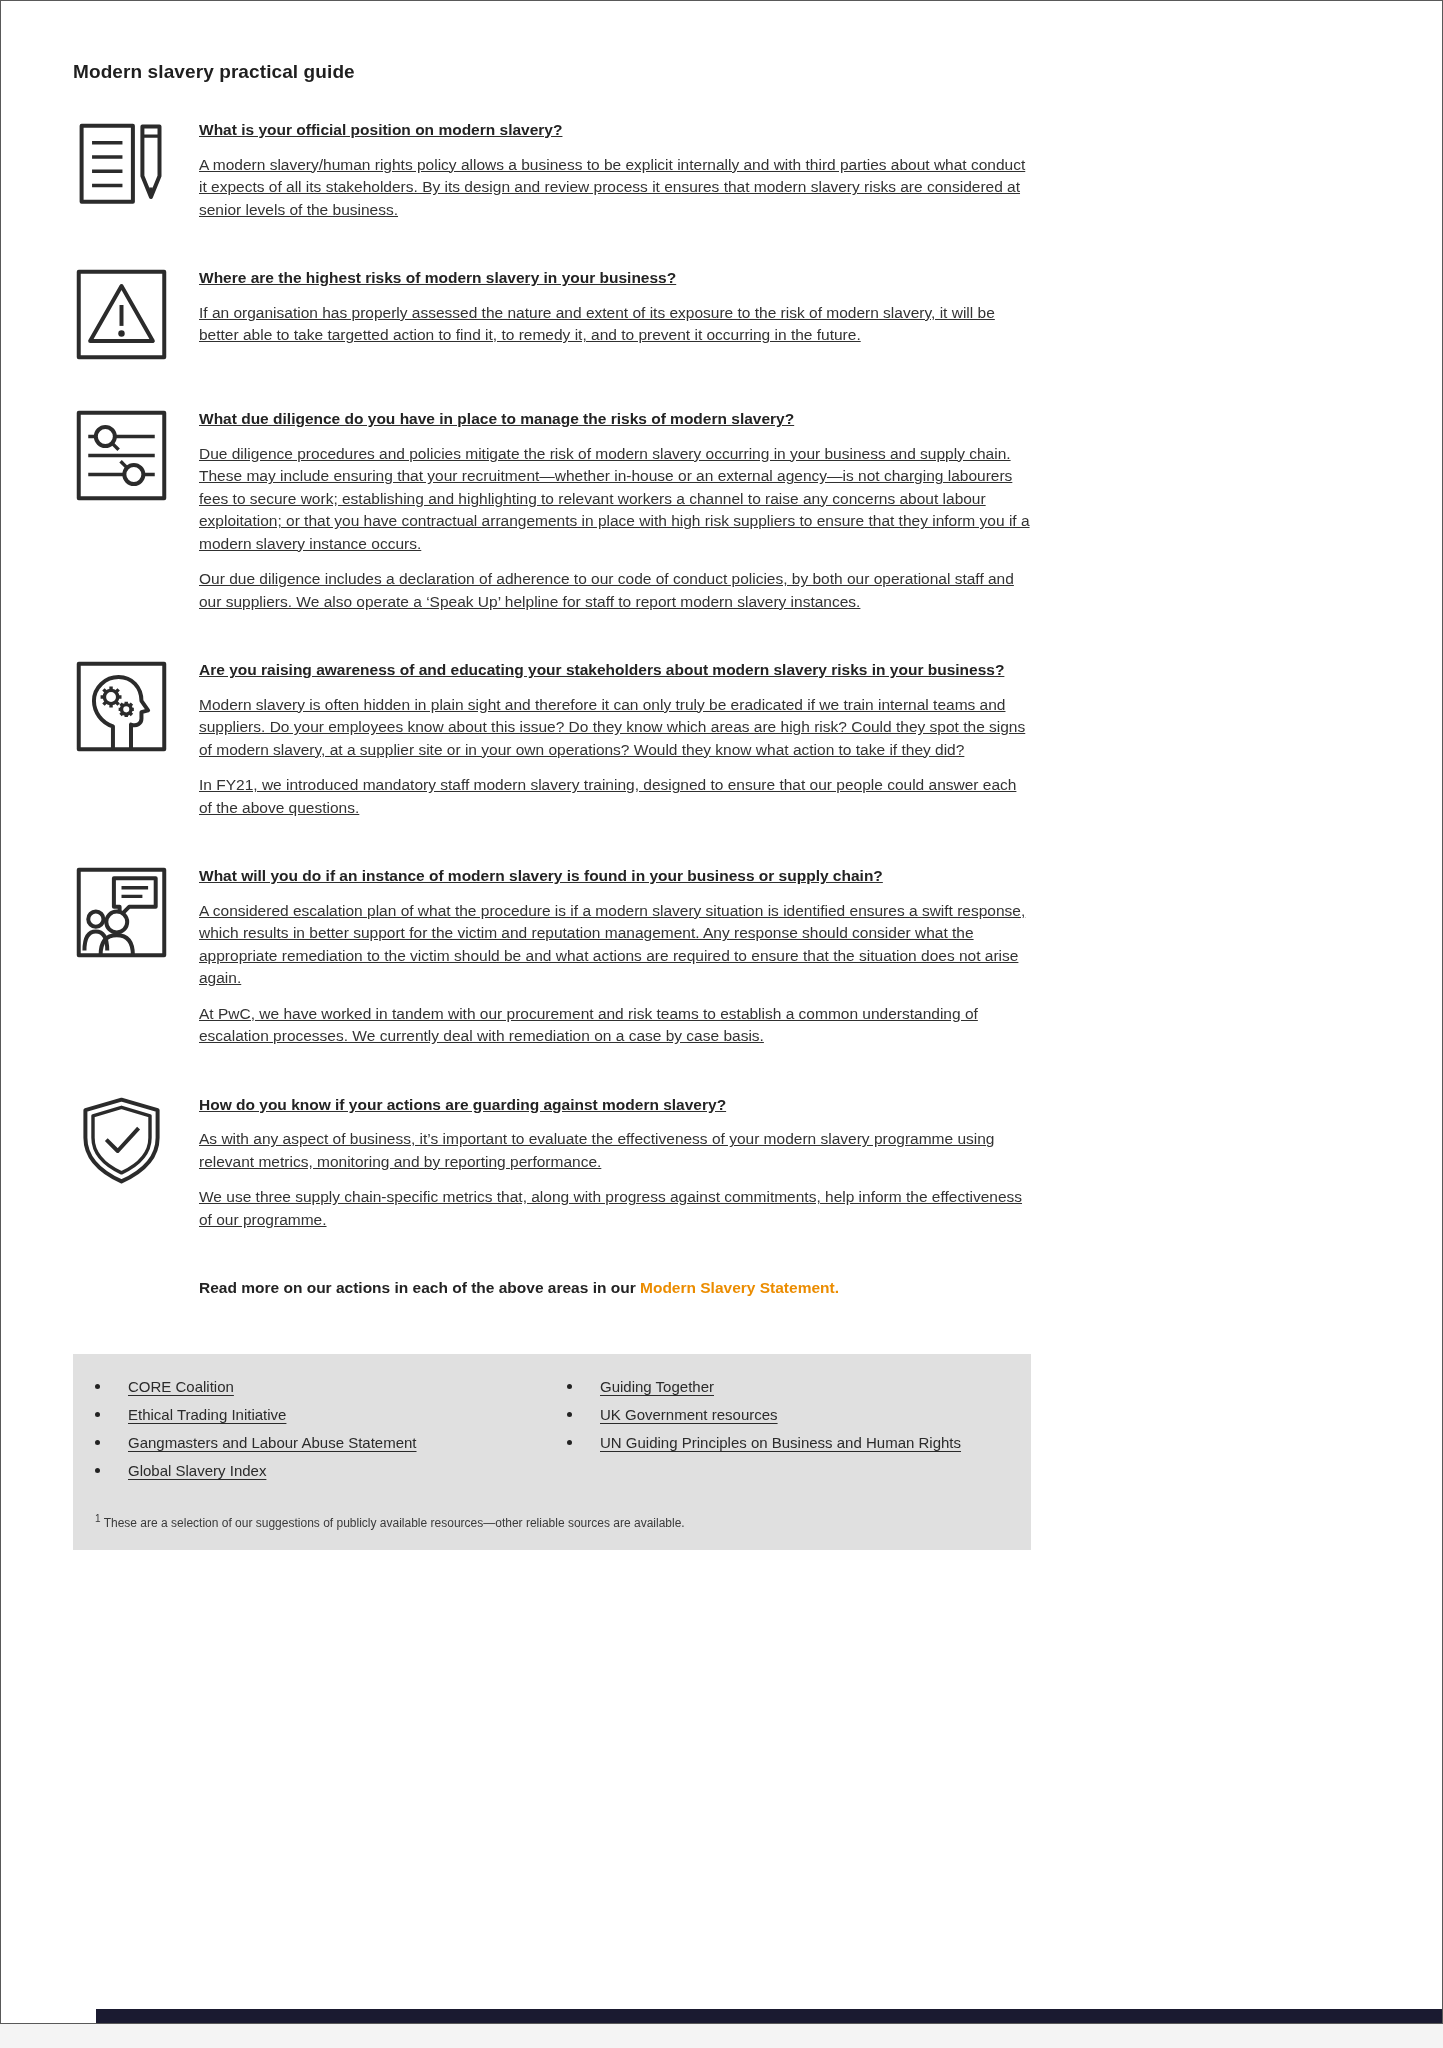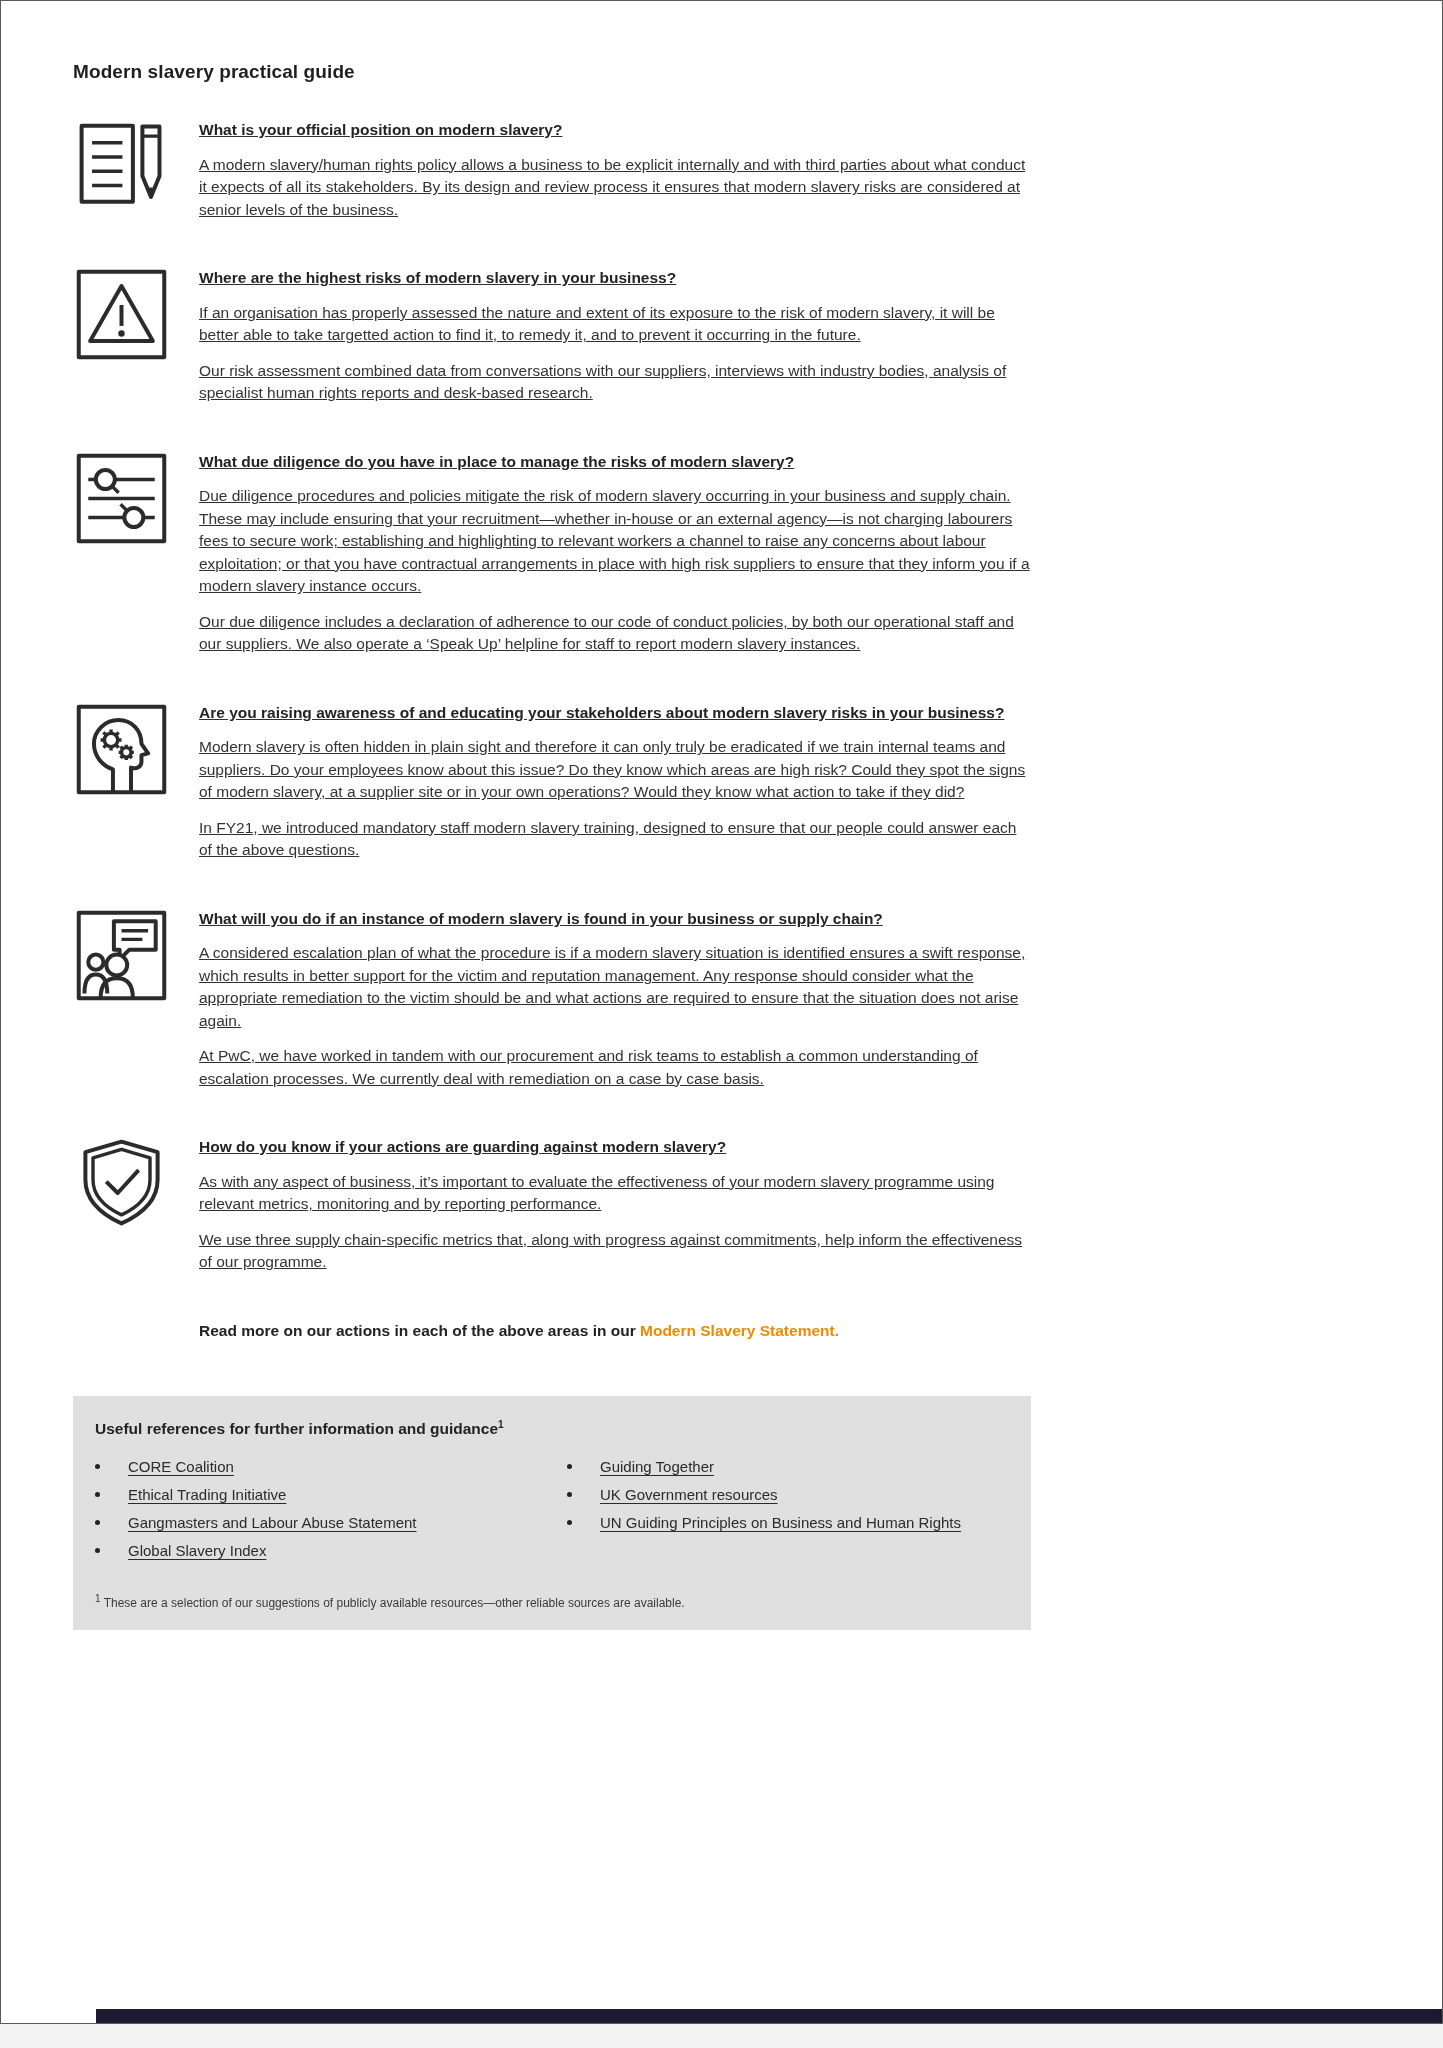--- a/index.html
+++ b/index.html
@@ -93,21 +93,20 @@
       <svg viewBox="0 0 100 100">
         <rect x="5" y="5" width="90" height="90"></rect>
         <path d="M50 20 L83 78 H17 Z"></path>
         <path d="M50 40 V62"></path>
         <circle class="dotfill" cx="50" cy="70" r="3.4"></circle>
       </svg>
     </div>
     <div class="text-col">
       <h2>Where are the highest risks of modern slavery in your business?</h2>
       <p>If an organisation has properly assessed the nature and extent of its exposure to the risk of modern slavery, it will be better able to take targetted action to find it, to remedy it, and to prevent it occurring in the future.</p>
-      <p>Our risk assessment combined data from conversations with our suppliers, interviews with industry bodies, analysis of specialist human rights reports and desk-based research.</p>
     </div>
   </section>
 
   <section class="qa">
     <div class="icon-col">
       <svg viewBox="0 0 100 100">
         <rect x="5" y="5" width="90" height="90"></rect>
         <path class="thin" d="M15 30 H85 M15 50 H85 M15 70 H85"></path>
         <circle class="mask" cx="33" cy="30" r="10"></circle>
         <path class="thin" d="M40 37 L47 44"></path>
@@ -170,21 +169,20 @@
     <div class="text-col">
       <h2>How do you know if your actions are guarding against modern slavery?</h2>
       <p>As with any aspect of business, it’s important to evaluate the effectiveness of your modern slavery programme using relevant metrics, monitoring and by reporting performance.</p>
       <p>We use three supply chain-specific metrics that, along with progress against commitments, help inform the effectiveness of our programme.</p>
     </div>
   </section>
 
   <p class="closing"><span>Read more on our actions in each of the above areas in our </span><a class="orange-link">Modern Slavery Statement.</a></p>
 
   <div class="refs-box">
-    <div class="refs-heading"><span>Useful references for further information and guidance</span><sup>1</sup></div>
     <div class="refs-cols">
       <div class="refs-col-left">
         <div class="ref-item">
           <span class="bullet-dot"></span>
           <a class="ref-link">CORE Coalition</a>
         </div>
         <div class="ref-item">
           <span class="bullet-dot"></span>
           <a class="ref-link">Ethical Trading Initiative</a>
         </div>

